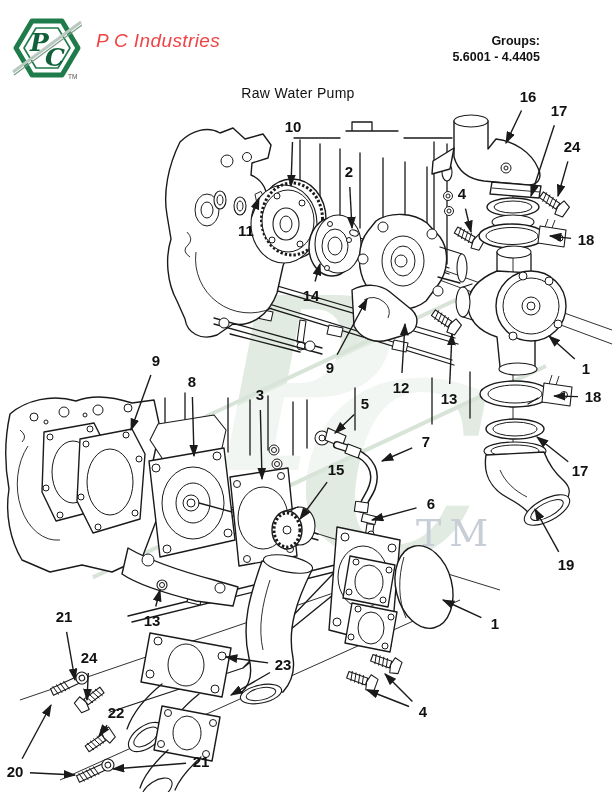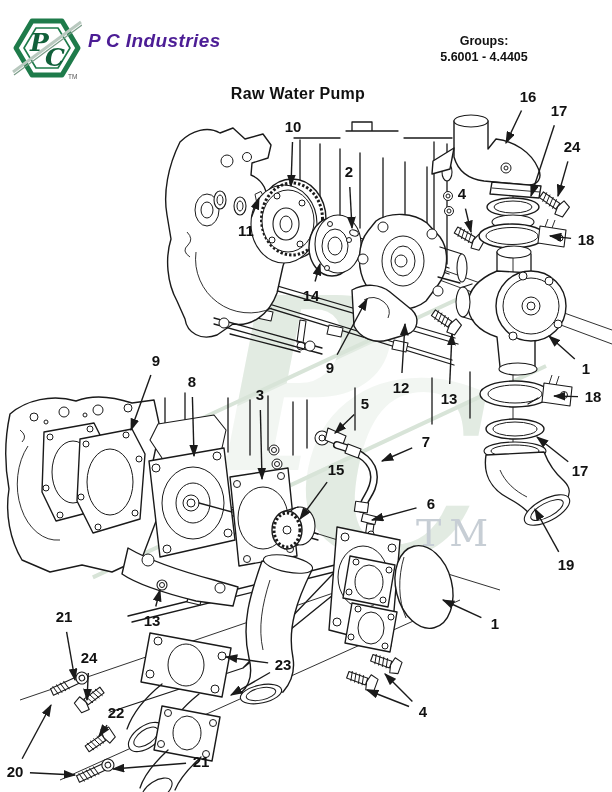--- a/index.html
+++ b/index.html
@@ -3,30 +3,30 @@
 <meta charset="utf-8">
 <style>
   html,body{margin:0;padding:0;background:#888;}
   #page{
     position:relative;width:612px;height:792px;margin:0 auto;
     background:var(--paper,#fff);overflow:hidden;
     font-family:"Liberation Sans",sans-serif;color:var(--ink,#1a1a1a);
   }
   #diagram-svg{position:absolute;left:0;top:0;}
   .hdr-company{
-    position:absolute;left:88px;top:30px;
-    font-size:19px;font-weight:bold;font-style:italic;letter-spacing:.4px;color:#4c1d95;
+    position:absolute;left:96px;top:30px;
+    font-size:19px;font-weight:normal;font-style:italic;letter-spacing:.4px;color:#ef4444;
   }
   .hdr-groups{
-    position:absolute;left:428px;top:33px;width:112px;text-align:center;
+    position:absolute;left:428px;top:33px;width:112px;text-align:right;
     font-size:12.5px;font-weight:bold;line-height:1.3;color:#111;
   }
   .page-title{
     position:absolute;left:0;top:85px;width:596px;text-align:center;
-    font-size:16px;font-weight:bold;letter-spacing:.3px;color:#111;
+    font-size:14px;font-weight:normal;letter-spacing:.3px;color:#111;
   }
   #logo{position:absolute;left:12px;top:13px;}
   
   .thin{fill:none;stroke:#1a1a1a;stroke-width:.9;}
   .line{fill:none;stroke:#1a1a1a;stroke-width:1.3;stroke-linecap:round;stroke-linejoin:round;}
   .part{fill:#fff;stroke:#1a1a1a;stroke-width:1.4;stroke-linejoin:round;stroke-linecap:round;}
   .part2{fill:#fff;stroke:#1a1a1a;stroke-width:1.1;stroke-linejoin:round;}
   .hole{fill:#fff;stroke:#1a1a1a;stroke-width:1;}
   .teeth{fill:none;stroke:#1a1a1a;stroke-width:3;stroke-dasharray:2.4,2;}
   .hose-outer{fill:none;stroke:#1a1a1a;stroke-width:8;stroke-linecap:round;}

